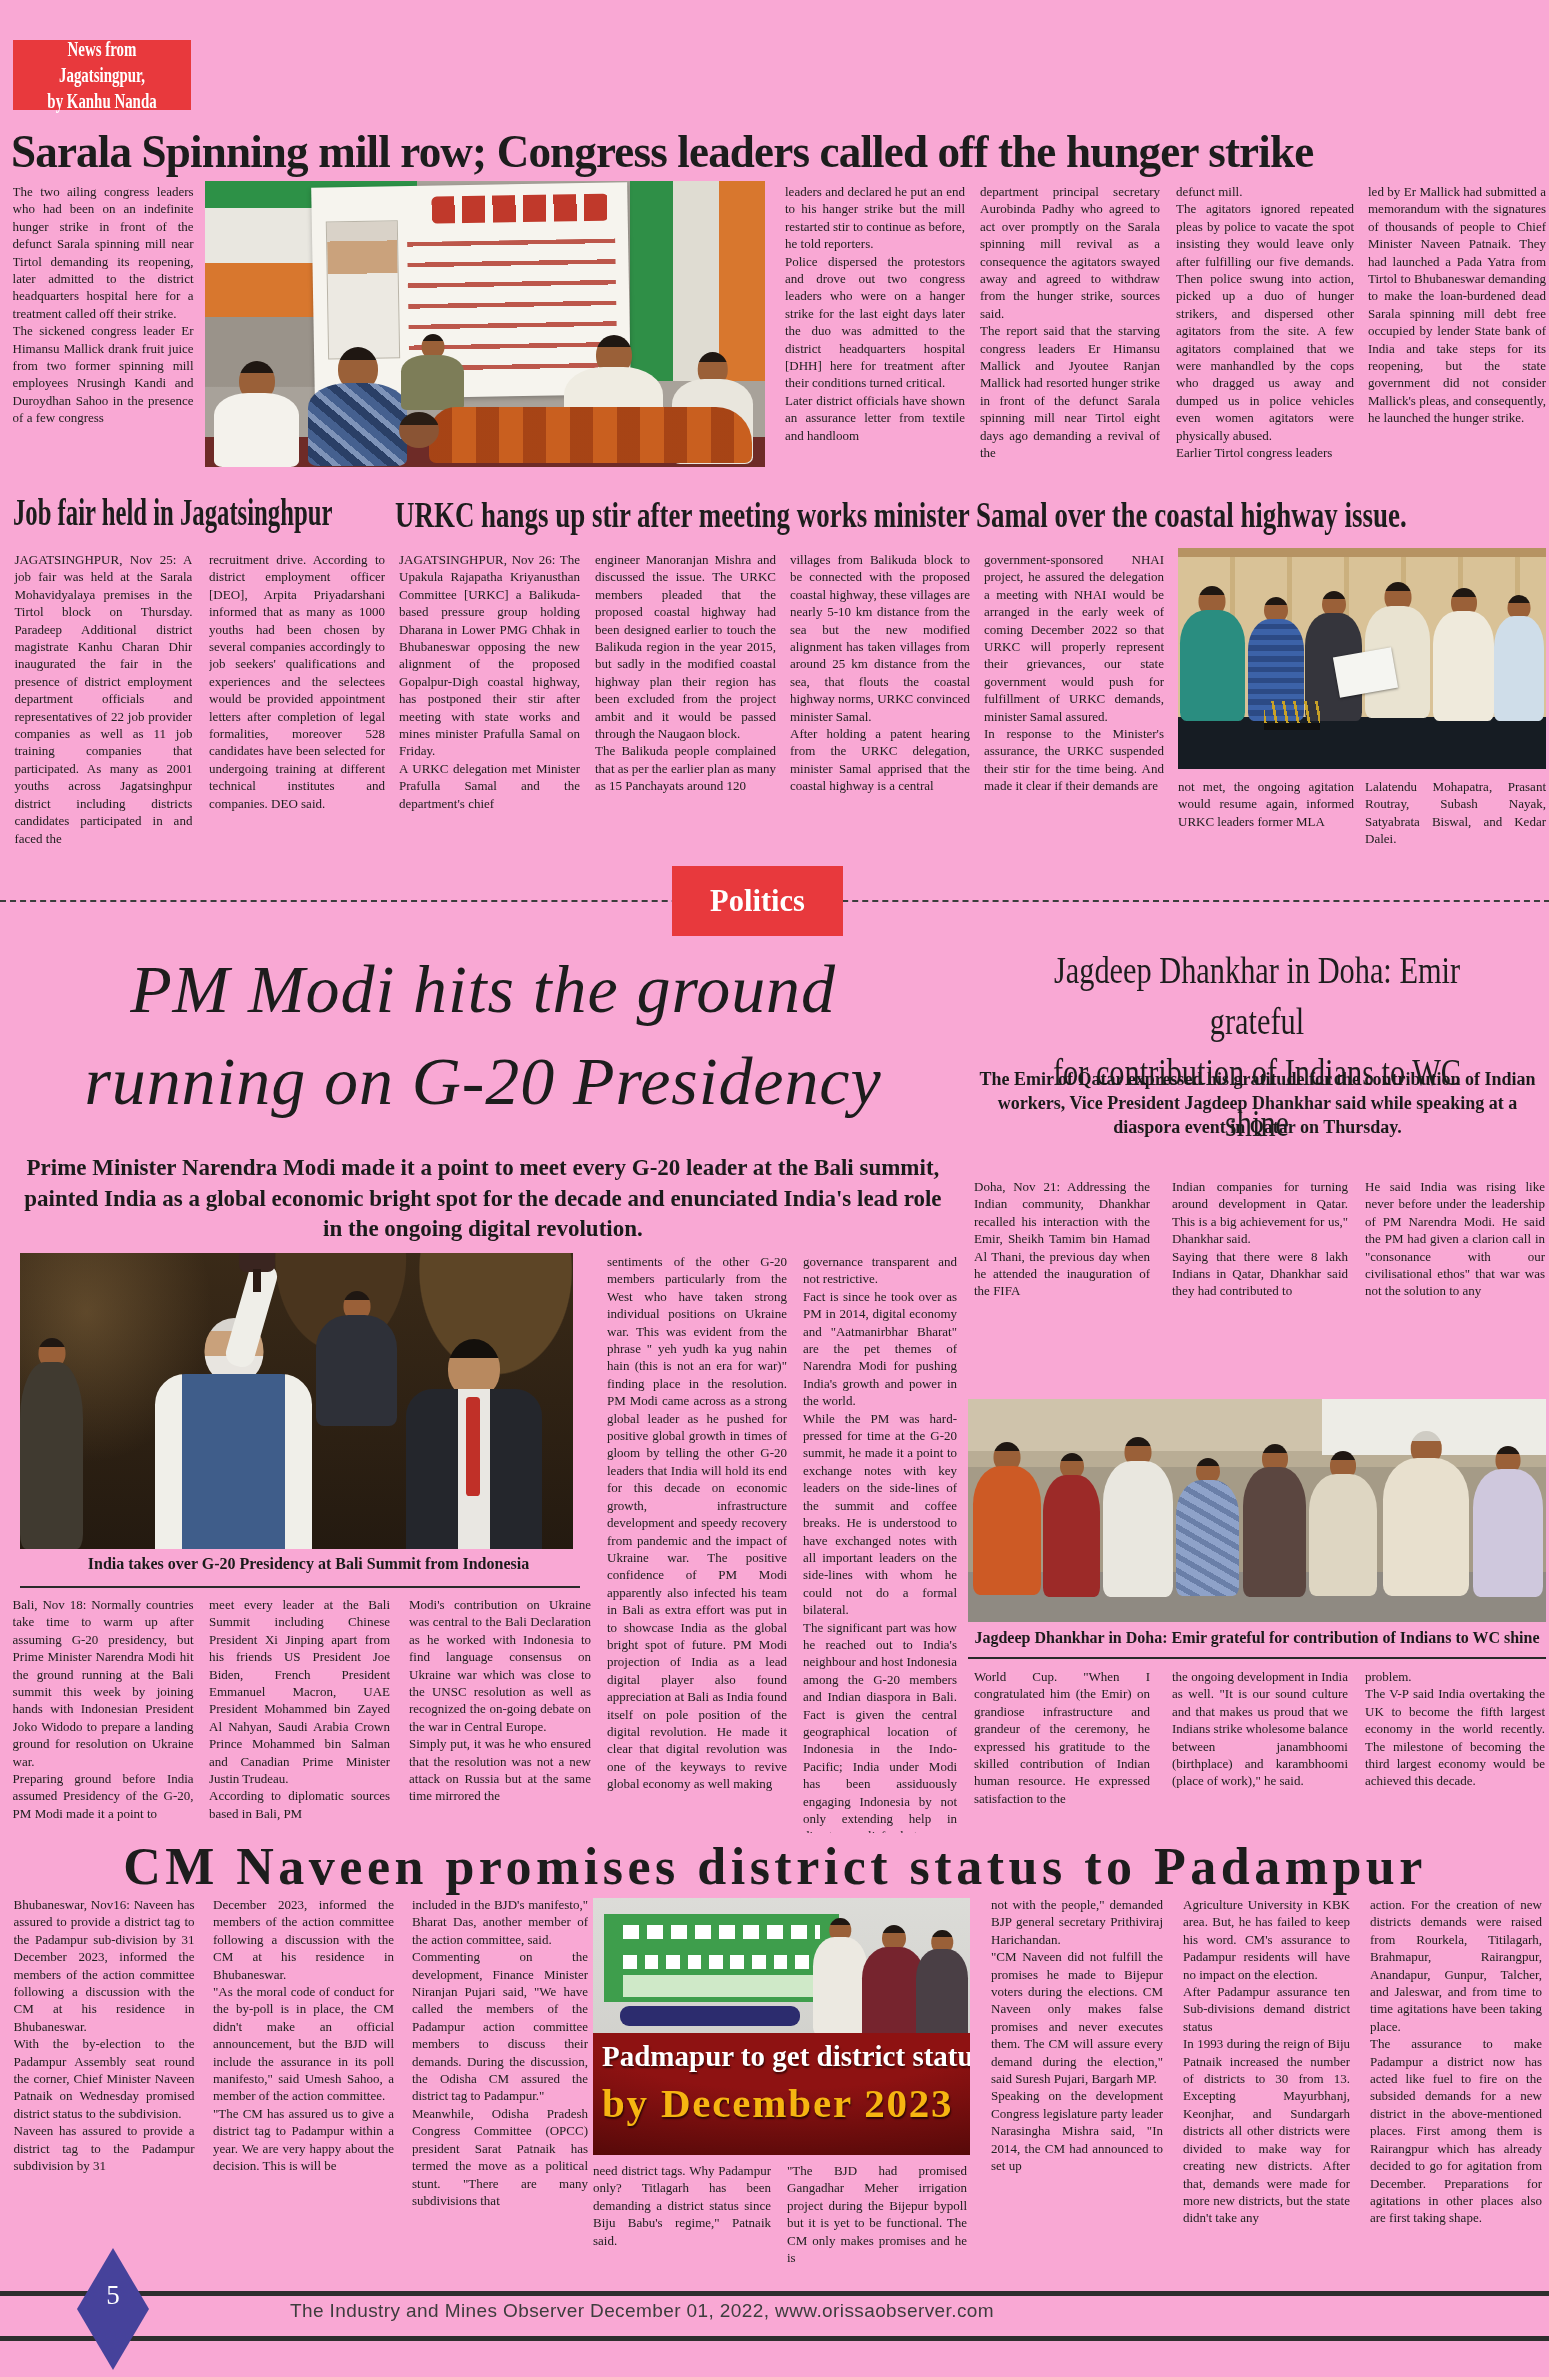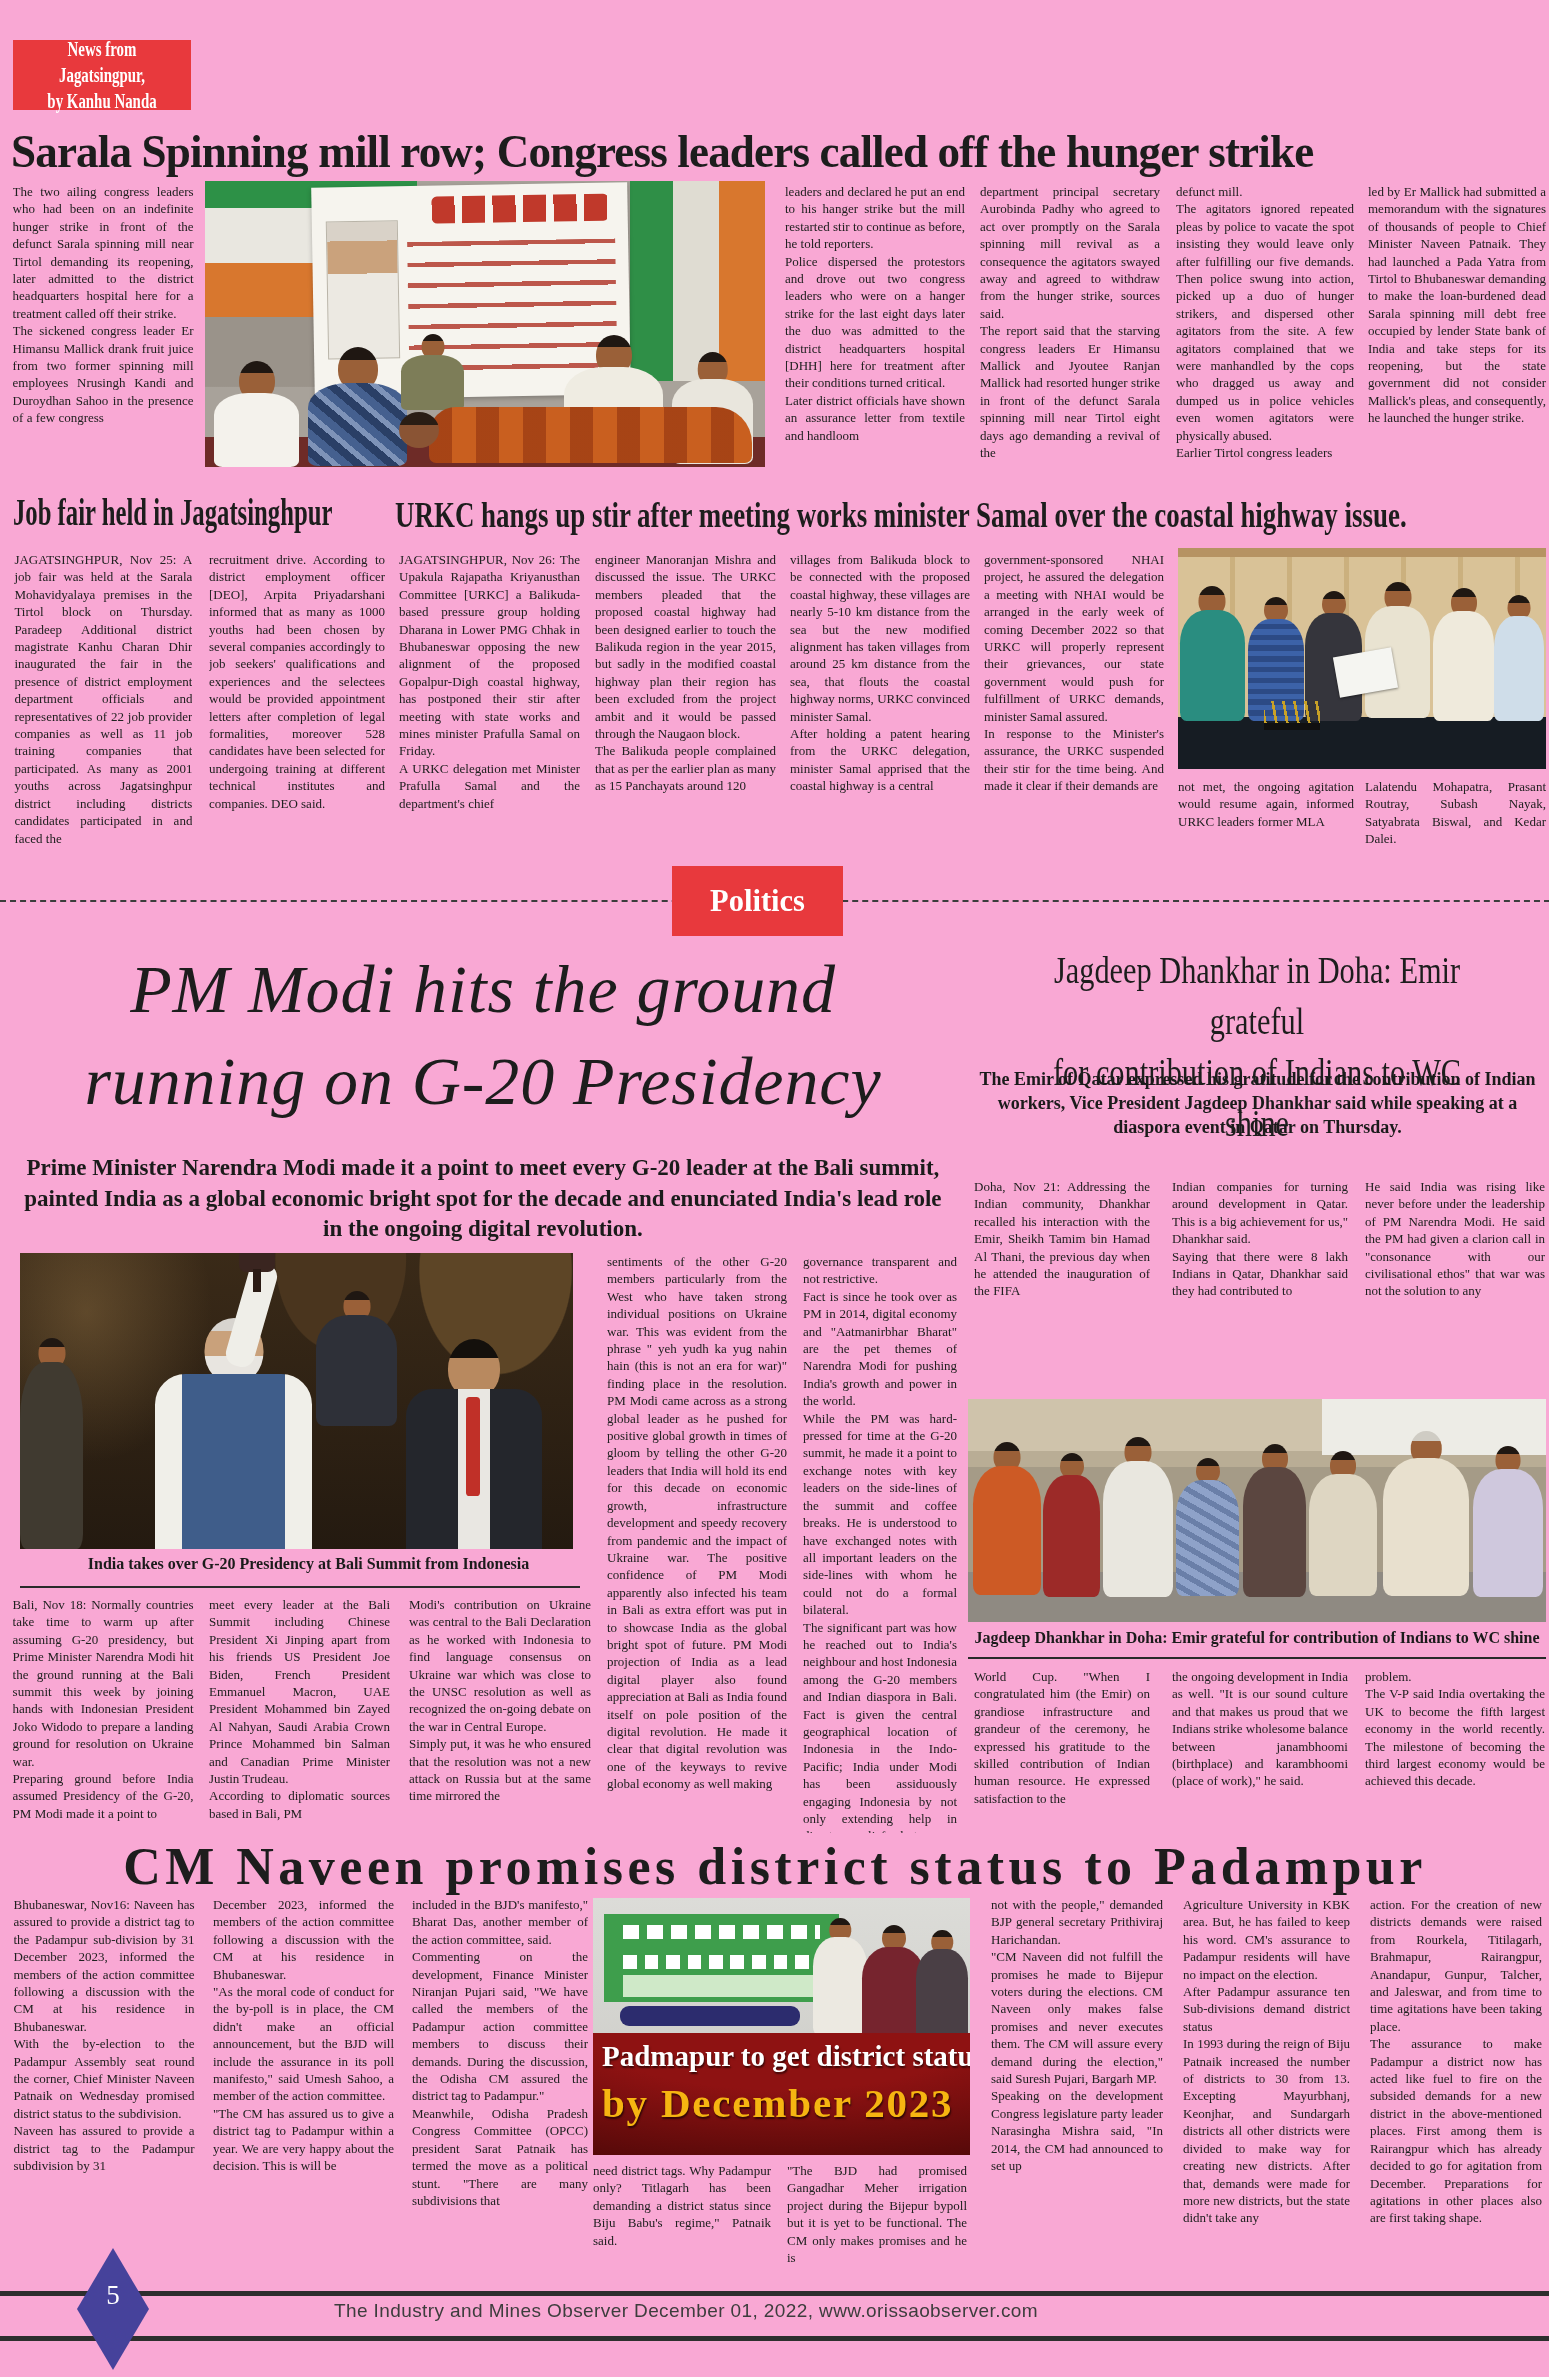--- a/index.html
+++ b/index.html
@@ -19,21 +19,21 @@
   .h-modi{font-size:68px;line-height:92px;font-weight:400;text-align:center;white-space:pre-line;letter-spacing:0.9px;font-style:italic;}
   .sf-modi{font-size:23px;line-height:30.5px;font-weight:bold;text-align:center;}
   .h-dhank{font-size:37px;line-height:51px;font-weight:400;text-align:center;white-space:pre-line;
        transform:scaleX(.82);transform-origin:center top;}
   .sf-dhank{font-size:18px;line-height:24px;font-weight:bold;text-align:center;}
   .cap{font-weight:bold;text-align:center;font-size:16px;line-height:21.5px;}
   .hr2{border-top:2.7px solid #2a2a2a;height:0;}
   .dashline{border-top:2.7px dashed #3c3c3c;height:0;z-index:1;}
   .h-naveen{font-size:52px;letter-spacing:4.5px;text-align:center;white-space:nowrap;}
   .footline{left:0;width:1550px;height:4.5px;background:#2e2e2e;}
-  .foottext{font-family:"Liberation Sans", sans-serif;font-size:19px;color:#3d3d3d;text-align:center;letter-spacing:0.4px;padding-left:44px;}
+  .foottext{font-family:"Liberation Sans", sans-serif;font-size:19px;color:#3d3d3d;text-align:center;letter-spacing:0.4px;}
   .diamond{background:#46429b;clip-path:polygon(50% 0,100% 50%,50% 100%,0 50%);
        display:flex;align-items:center;justify-content:center;z-index:7;}
   .diamond span{color:#fff;font-size:27px;transform:translateY(-14.4px);}
   
   .photo{overflow:hidden;}
   .fig{position:absolute;}
   .fig::before{content:"";position:absolute;left:50%;top:0;transform:translateX(-50%);
        width:var(--hw,25px);height:calc(var(--hw,25px)*1.1);border-radius:50% 50% 46% 46%;
        background:linear-gradient(var(--hair,#1f1712) 0 30%, var(--skin,#9a6038) 30%);}
   .fig::after{content:"";position:absolute;left:0;right:0;top:calc(var(--hw,25px)*0.9);bottom:0;

